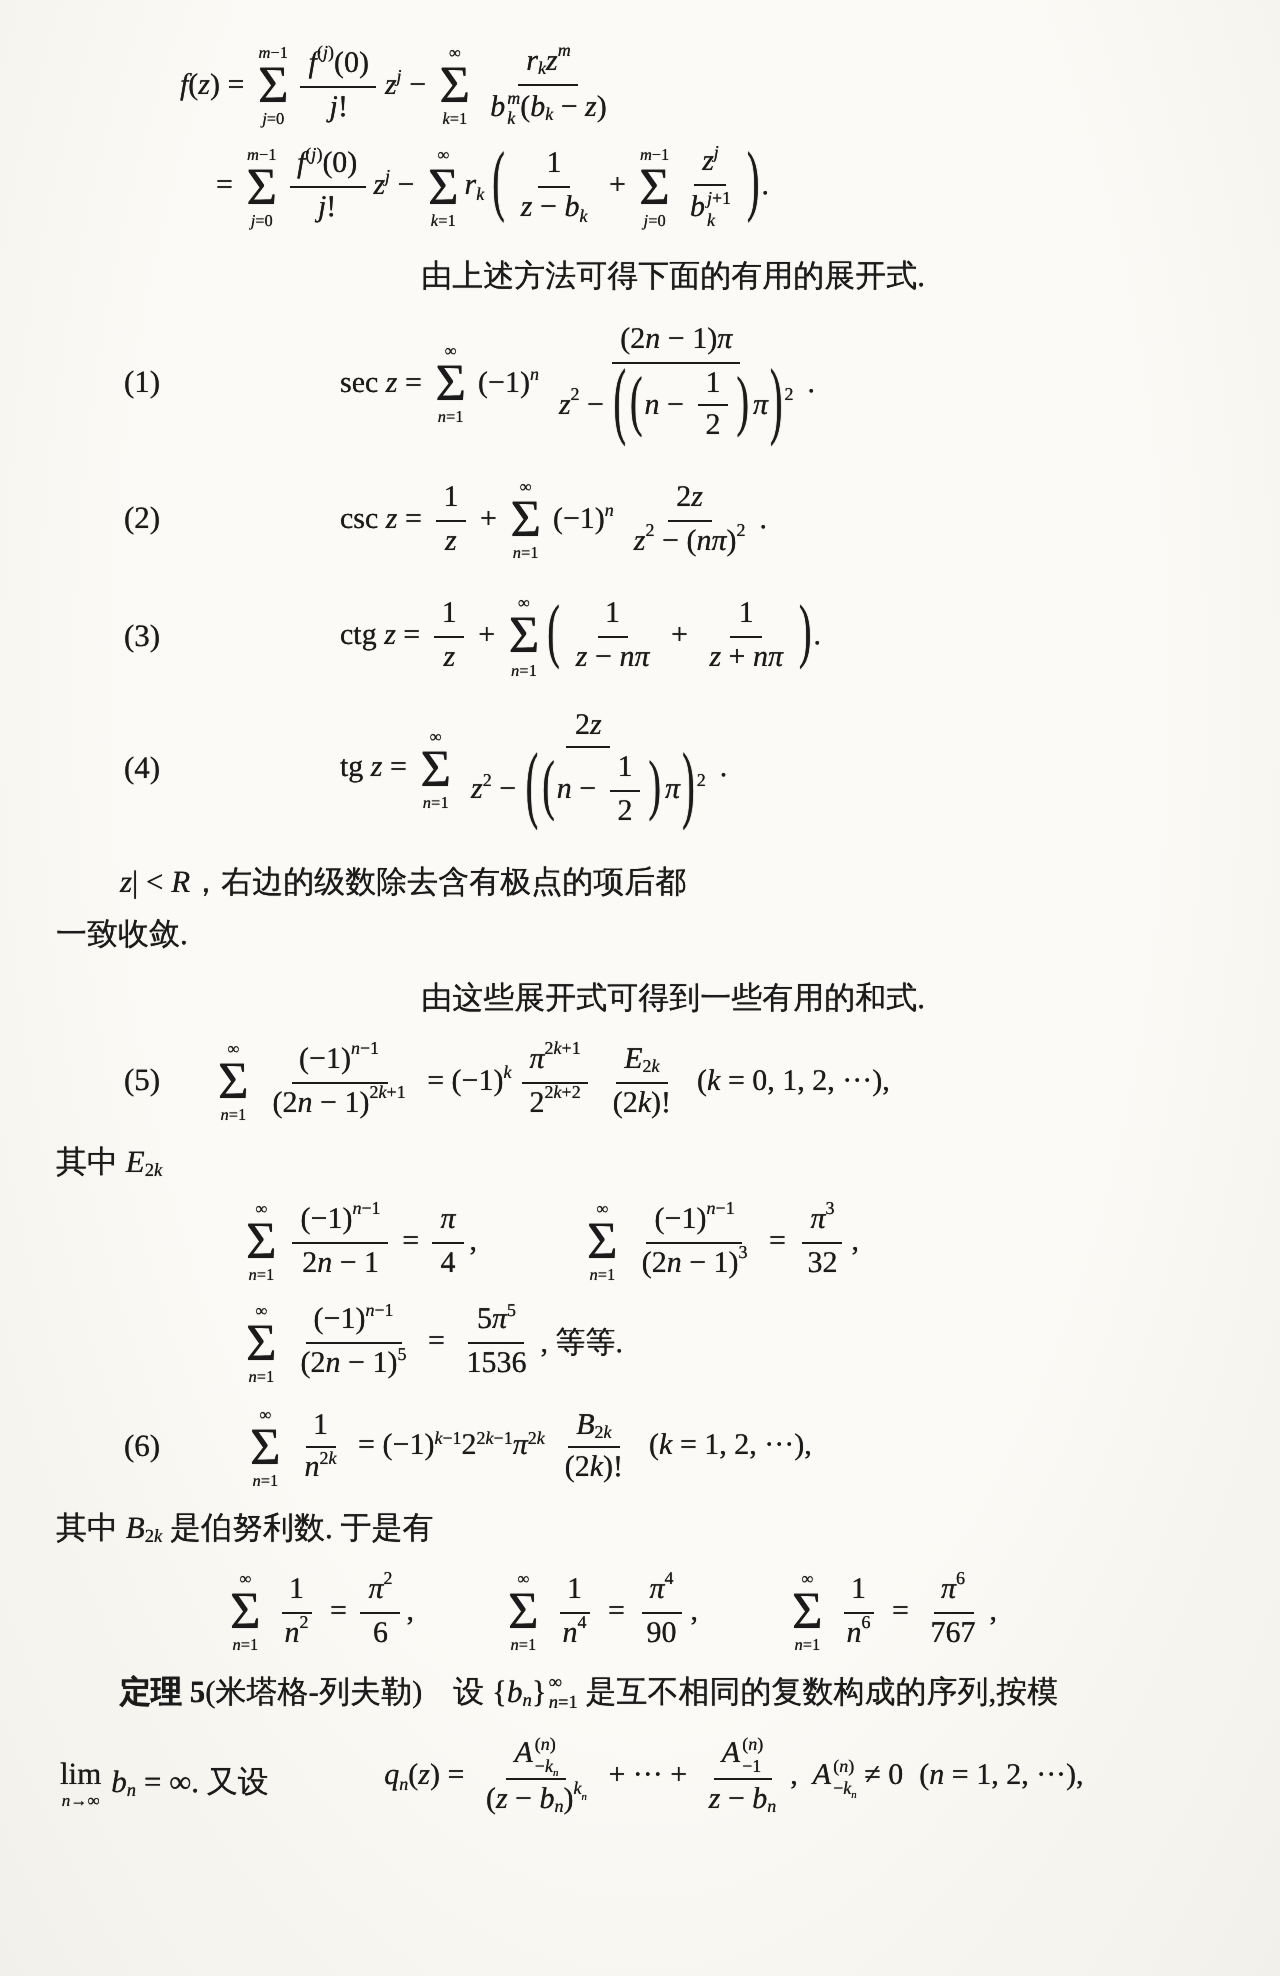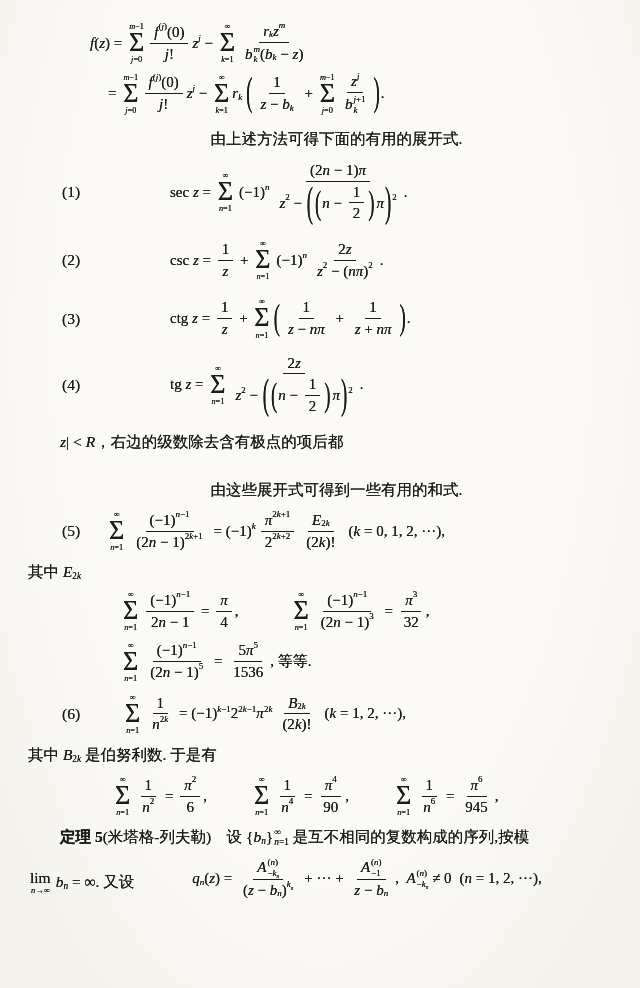--- a/index.html
+++ b/index.html
@@ -397,22 +397,23 @@
         <span class="mt">.</span>
       </span>
   </div>
 
   <div class="mx para" style="margin-top:14px;padding-left:32px">
       <span class="mv">z</span>
       <span class="mt">| &lt; </span>
       <span class="mv">R</span>
       <span class="mt">，右边的级数除去含有极点的项后都</span>
     </div>
-
-  <p class="para indent" style="margin-top:24px">由这些展开式可得到一些有用的和式.</p>
+  <p class="para" style="margin-top:2px">一致收敛.</p>
+
+  <p class="para indent" style="margin-top:8px">由这些展开式可得到一些有用的和式.</p>
 
   <div class="eqrow" style="margin-top:8px">
     <span class="eqlabel">(5)</span>
     <span class="mx" style="margin-left:8px">
         <span class="msum">
           <span class="mlim">
             <span class="mt">∞</span>
           </span>
           <span class="msigma">Σ</span>
           <span class="mlim">
@@ -727,21 +728,21 @@
             <span class="msup"><span class="mt">6</span></span>
           </span>
         </span>
         <span class="mt"> = </span>
         <span class="mfrac">
           <span class="mnum">
             <span class="mv">π</span>
             <span class="msup"><span class="mt">6</span></span>
           </span>
           <span class="mden">
-            <span class="mt">945</span>
+            <span class="mt">767</span>
           </span>
         </span>
         <span class="mt">,</span>
       </span>
   </div>
 
 
   <div class="mx para" style="margin-top:8px;padding-left:32px">
       <span class="mb">定理 5</span>
       <span class="mt">(米塔格-列夫勒)　设 </span>

